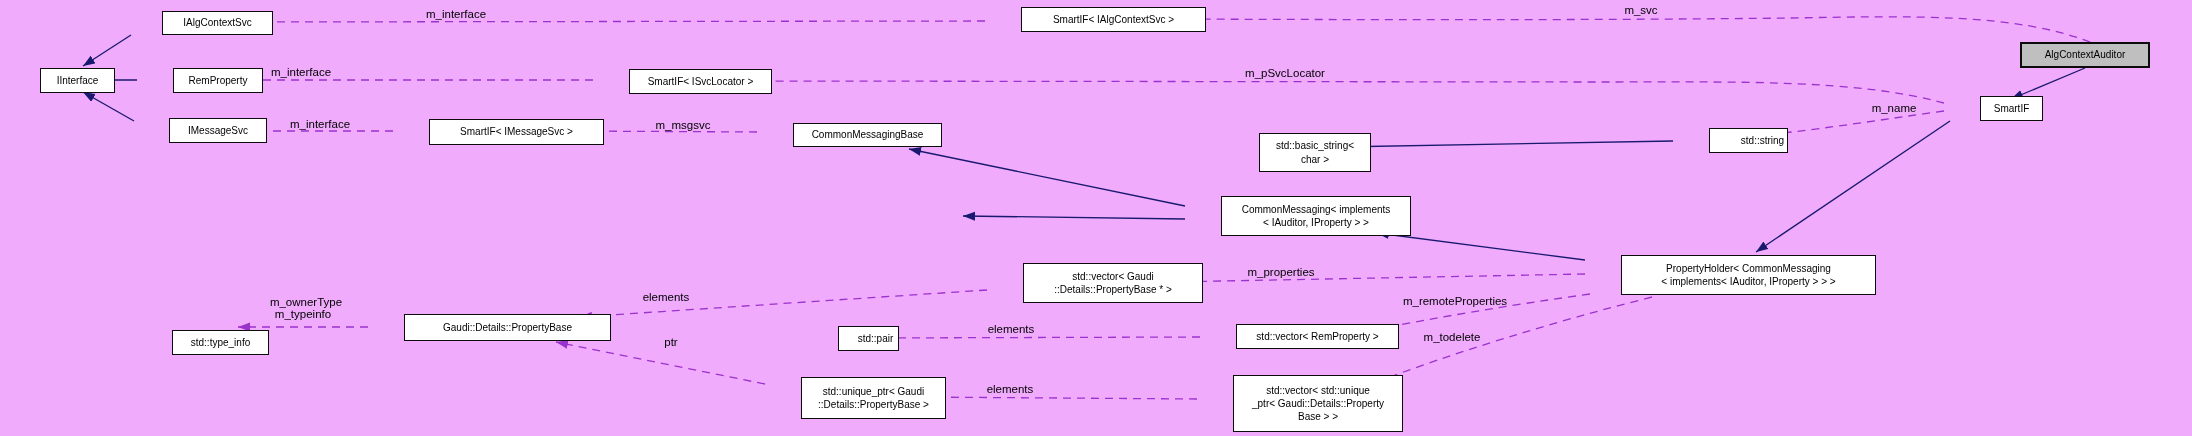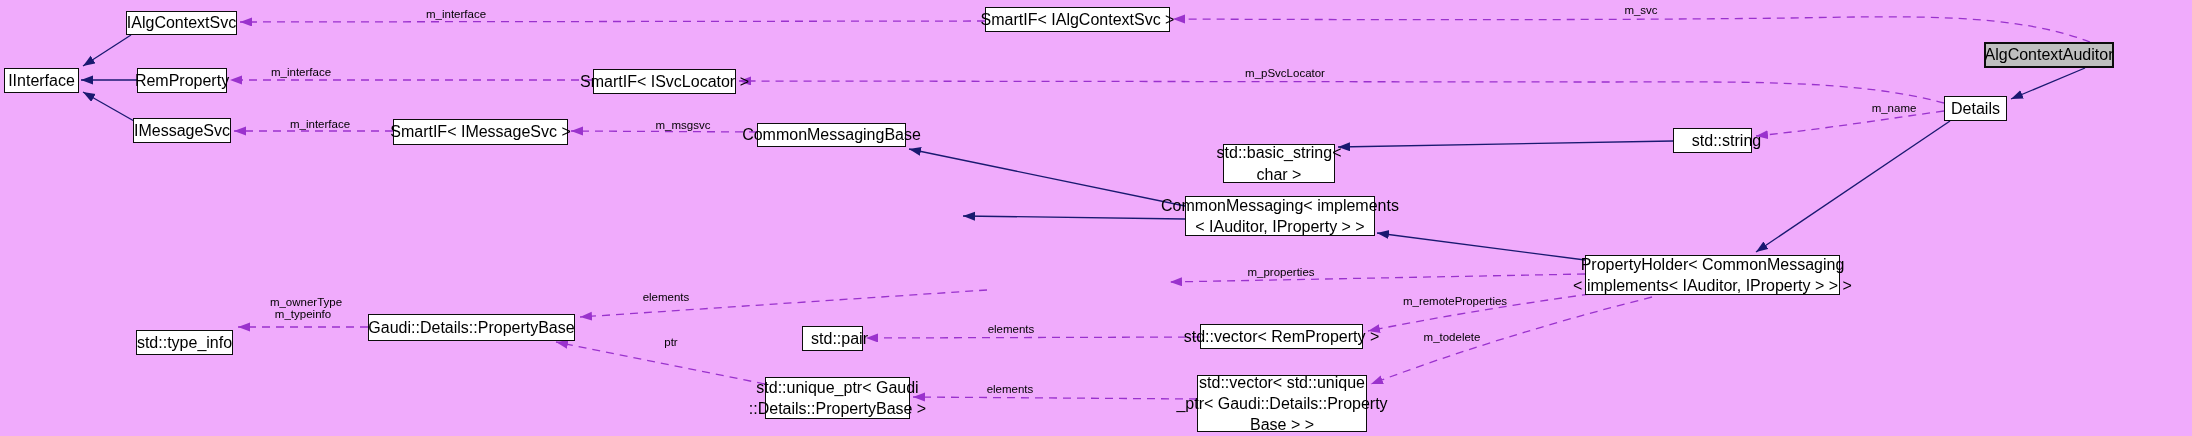--- a/index.html
+++ b/index.html
@@ -12,25 +12,26 @@
   }
   .node {
     position:absolute;
     display:flex;
     align-items:center;
     justify-content:center;
     box-sizing:border-box;
     background:#ffffff;
     border:1.5px solid #0c0c0c;
     color:#000000;
-    font-size:16px;
+    font-size:10px;
     line-height:1.32;
     white-space:pre;
     text-align:center;
     z-index:2;
+    margin-left:36px;
   }
   .node.highlight {
     background:#bfbfbf;
     border-width:2px;
   }
   .node.template {
     border:1px solid #c2c2c2;
     justify-content:flex-start;
     text-align:left;
     padding-left:7px;
@@ -111,27 +112,29 @@
   <div class="node" style="left:4px; top:68px; width:75px; height:25px;">IInterface</div>
   <div class="node" style="left:126px; top:11px; width:111px; height:24px;">IAlgContextSvc</div>
   <div class="node" style="left:137px; top:68px; width:90px; height:25px;">RemProperty</div>
   <div class="node" style="left:133px; top:118px; width:98px; height:25px;">IMessageSvc</div>
   <div class="node" style="left:393px; top:119px; width:175px; height:26px;">SmartIF&lt; IMessageSvc &gt;</div>
   <div class="node" style="left:593px; top:69px; width:143px; height:25px;">SmartIF&lt; ISvcLocator &gt;</div>
   <div class="node" style="left:985px; top:7px; width:185px; height:25px;">SmartIF&lt; IAlgContextSvc &gt;</div>
   <div class="node" style="left:757px; top:123px; width:149px; height:24px;">CommonMessagingBase</div>
   <div class="node" style="left:1185px; top:196px; width:190px; height:40px;">CommonMessaging&lt; implements
 &lt; IAuditor, IProperty &gt; &gt;</div>
-  <div class="node" style="left:1223px; top:144px; width:112px; height:39px;">std::basic_string&lt;
+  <div class="node" style="left:1223px; top:133px; width:112px; height:39px;">std::basic_string&lt;
 char &gt;</div>
   <div class="node" style="left:1673px; top:128px; width:79px; height:25px;padding-left:28px;">std::string</div>
-  <div class="node" style="left:1944px; top:96px; width:63px; height:25px;">Details</div>
+  <div class="node" style="left:1944px; top:96px; width:63px; height:25px;">SmartIF</div>
   <div class="node highlight" style="left:1984px; top:42px; width:130px; height:26px;">AlgContextAuditor</div>
   <div class="node" style="left:1585px; top:255px; width:255px; height:40px;">PropertyHolder&lt; CommonMessaging
 &lt; implements&lt; IAuditor, IProperty &gt; &gt; &gt;</div>
+  <div class="node" style="left:987px; top:263px; width:180px; height:40px;">std::vector&lt; Gaudi
+::Details::PropertyBase * &gt;</div>
   <div class="node" style="left:136px; top:330px; width:97px; height:25px;">std::type_info</div>
   <div class="node" style="left:368px; top:314px; width:207px; height:27px;">Gaudi::Details::PropertyBase</div>
   <div class="node" style="left:802px; top:326px; width:61px; height:25px;padding-left:14px;">std::pair</div>
   <div class="node" style="left:1200px; top:324px; width:163px; height:25px;">std::vector&lt; RemProperty &gt;</div>
   <div class="node" style="left:765px; top:377px; width:145px; height:42px;">std::unique_ptr&lt; Gaudi
 ::Details::PropertyBase &gt;</div>
   <div class="node" style="left:1197px; top:375px; width:170px; height:57px;">std::vector&lt; std::unique
 _ptr&lt; Gaudi::Details::Property
 Base &gt; &gt;</div>
 

